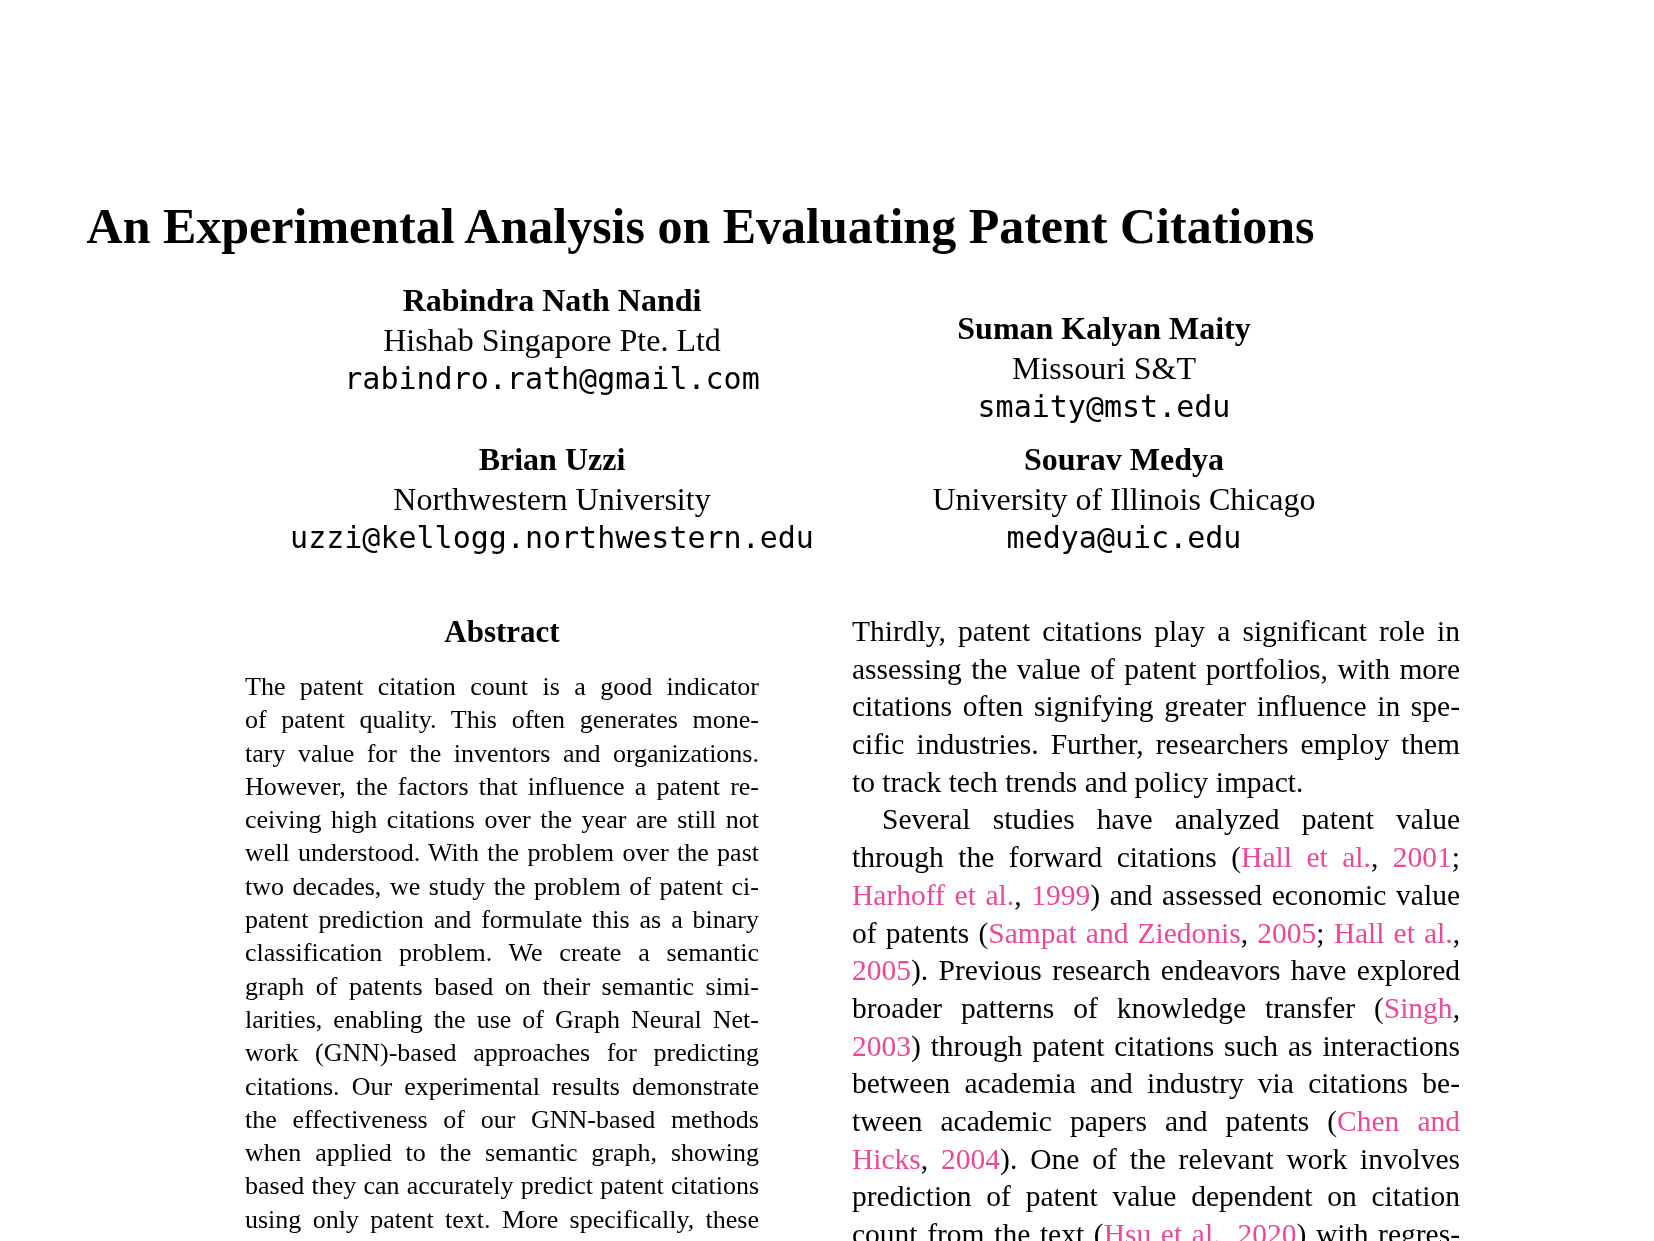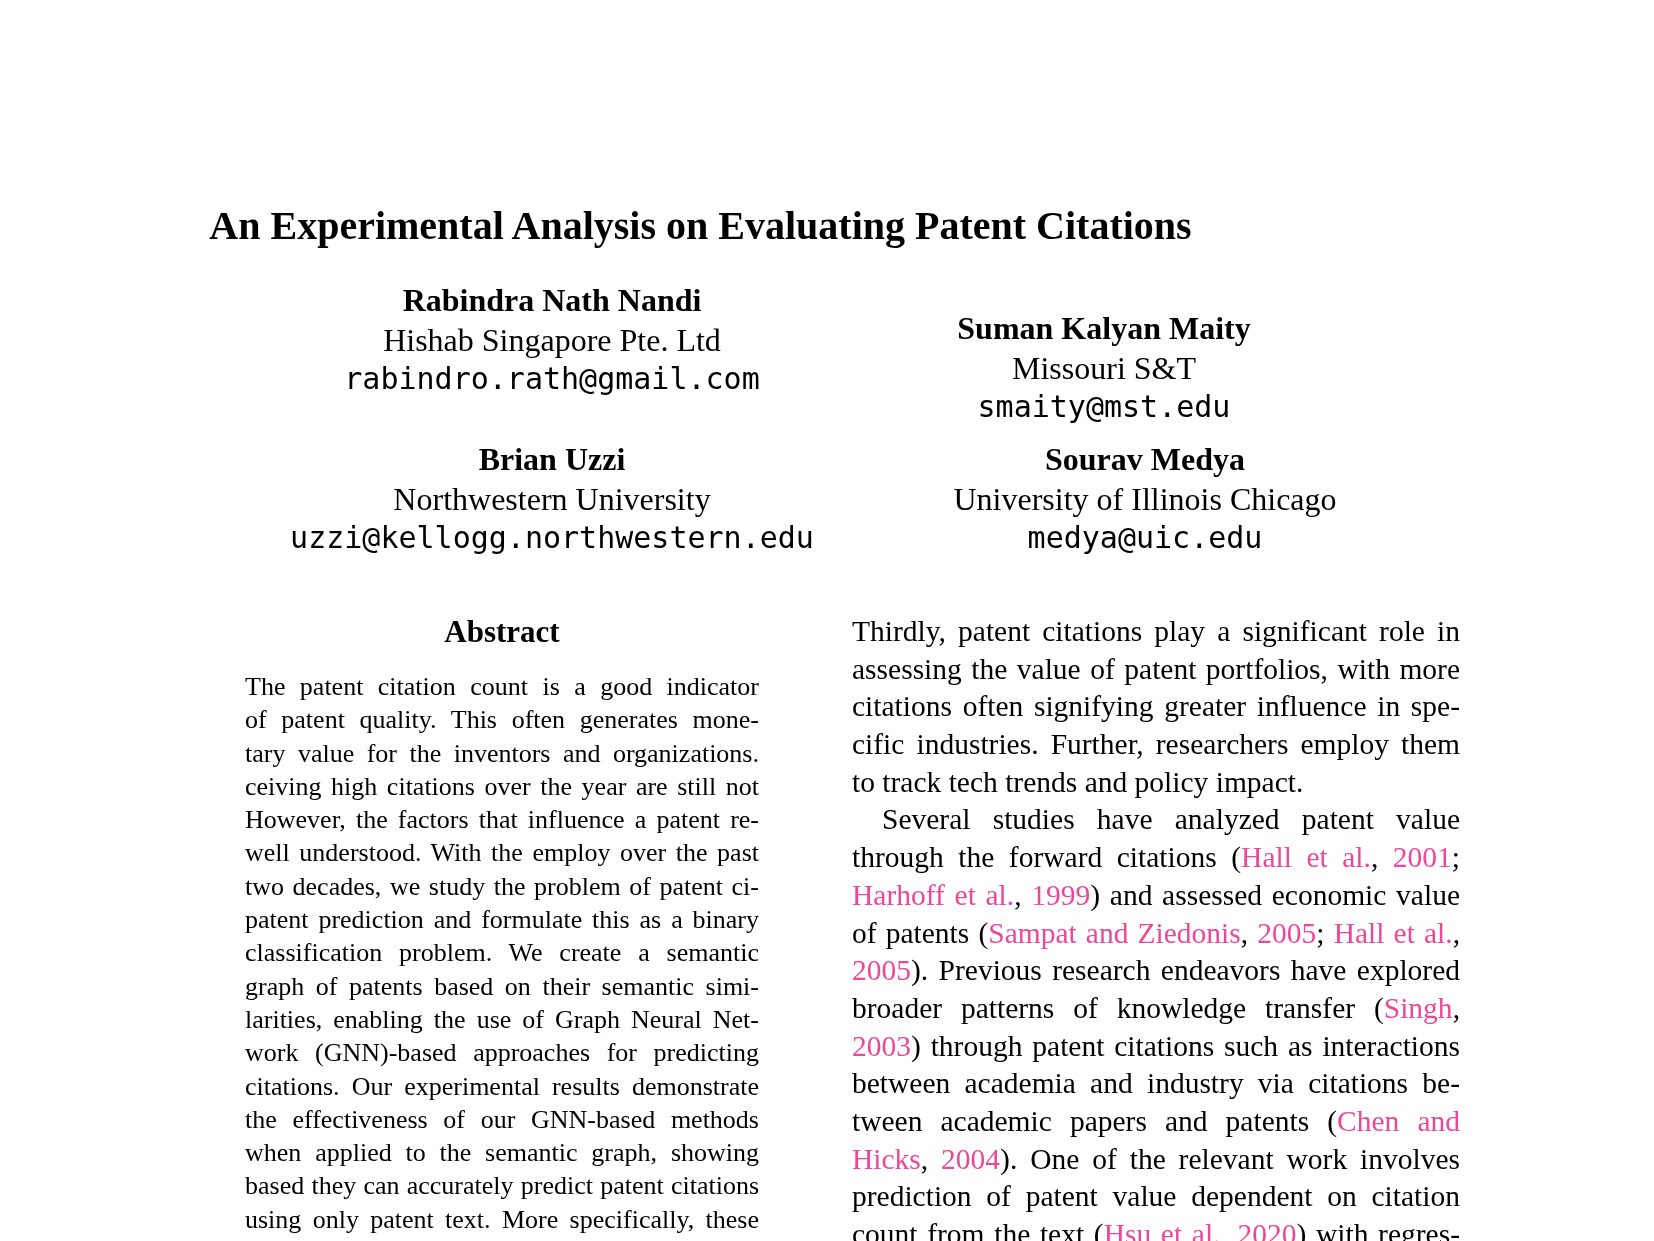--- a/index.html
+++ b/index.html
@@ -4,31 +4,31 @@
 <style>
   html, body { margin: 0; padding: 0; }
   body {
     width: 1654px; height: 1241px; overflow: hidden;
     background: #ffffff; color: #000000; position: relative;
     font-family: "Liberation Serif", "DejaVu Serif", serif;
   }
   .page { position: absolute; left: 0; top: 0; width: 1654px; height: 1241px; }
   .title {
     position: absolute; left: 0; width: 1401px; top: 203px;
-    text-align: center; font-weight: bold; font-size: 40px; line-height: 46px;
+    text-align: center; font-weight: bold; font-size: 50px; line-height: 46px;
     white-space: nowrap;
   }
   .author { position: absolute; width: 560px; text-align: center; }
   .author .name { font-weight: bold; font-size: 32px; line-height: 40px; white-space: nowrap; text-align: center; }
   .author .affil { font-size: 32px; line-height: 40px; white-space: nowrap; }
   .author .email { font-family: "DejaVu Sans Mono", "Liberation Mono", monospace; font-size: 30px; line-height: 38px; white-space: nowrap; }
   .a1 { left: 272px; top: 280px; }
   .a2 { left: 824px; top: 280px; margin-top: 28px; }
   .a3 { left: 272px; top: 439px; }
-  .a4 { left: 865px; top: 439px; }
+  .a4 { left: 844px; top: 439px; }
 
   .abstract-heading {
     position: absolute; left: 245px; width: 514px; top: 612px;
     text-align: center; font-weight: bold; font-size: 31px; line-height: 40px;
   }
   .left-col { position: absolute; left: 245px; width: 514px; top: 670px; }
   .left-col .line {
     display: block; font-size: 26px; line-height: 33.3px; height: 33.3px;
     text-align: justify; text-align-last: justify; white-space: nowrap;
     overflow: visible;
@@ -69,23 +69,23 @@
     <div class="affil">University of Illinois Chicago</div>
     <div class="email">medya@uic.edu</div>
   </div>
 
   <div class="abstract-heading">Abstract</div>
 
   <div class="left-col">
     <span class="line">The patent citation count is a good indicator</span>
     <span class="line">of patent quality.  This often generates mone-</span>
     <span class="line">tary value for the inventors and organizations.</span>
+    <span class="line">However, the factors that influence a patent re-</span>
     <span class="line">ceiving high citations over the year are still not</span>
-    <span class="line">However, the factors that influence a patent re-</span>
-    <span class="line">well understood. With the employ over the past</span>
+    <span class="line">well understood. With the problem over the past</span>
     <span class="line">two decades, we study the problem of patent ci-</span>
     <span class="line">patent prediction and formulate this as a binary</span>
     <span class="line">classification problem.  We create a semantic</span>
     <span class="line">graph of patents based on their semantic simi-</span>
     <span class="line">larities, enabling the use of Graph Neural Net-</span>
     <span class="line">work (GNN)-based approaches for predicting</span>
     <span class="line">citations. Our experimental results demonstrate</span>
     <span class="line">the effectiveness of our GNN-based methods</span>
     <span class="line">when applied to the semantic graph, showing</span>
     <span class="line">based they can accurately predict patent citations</span>

